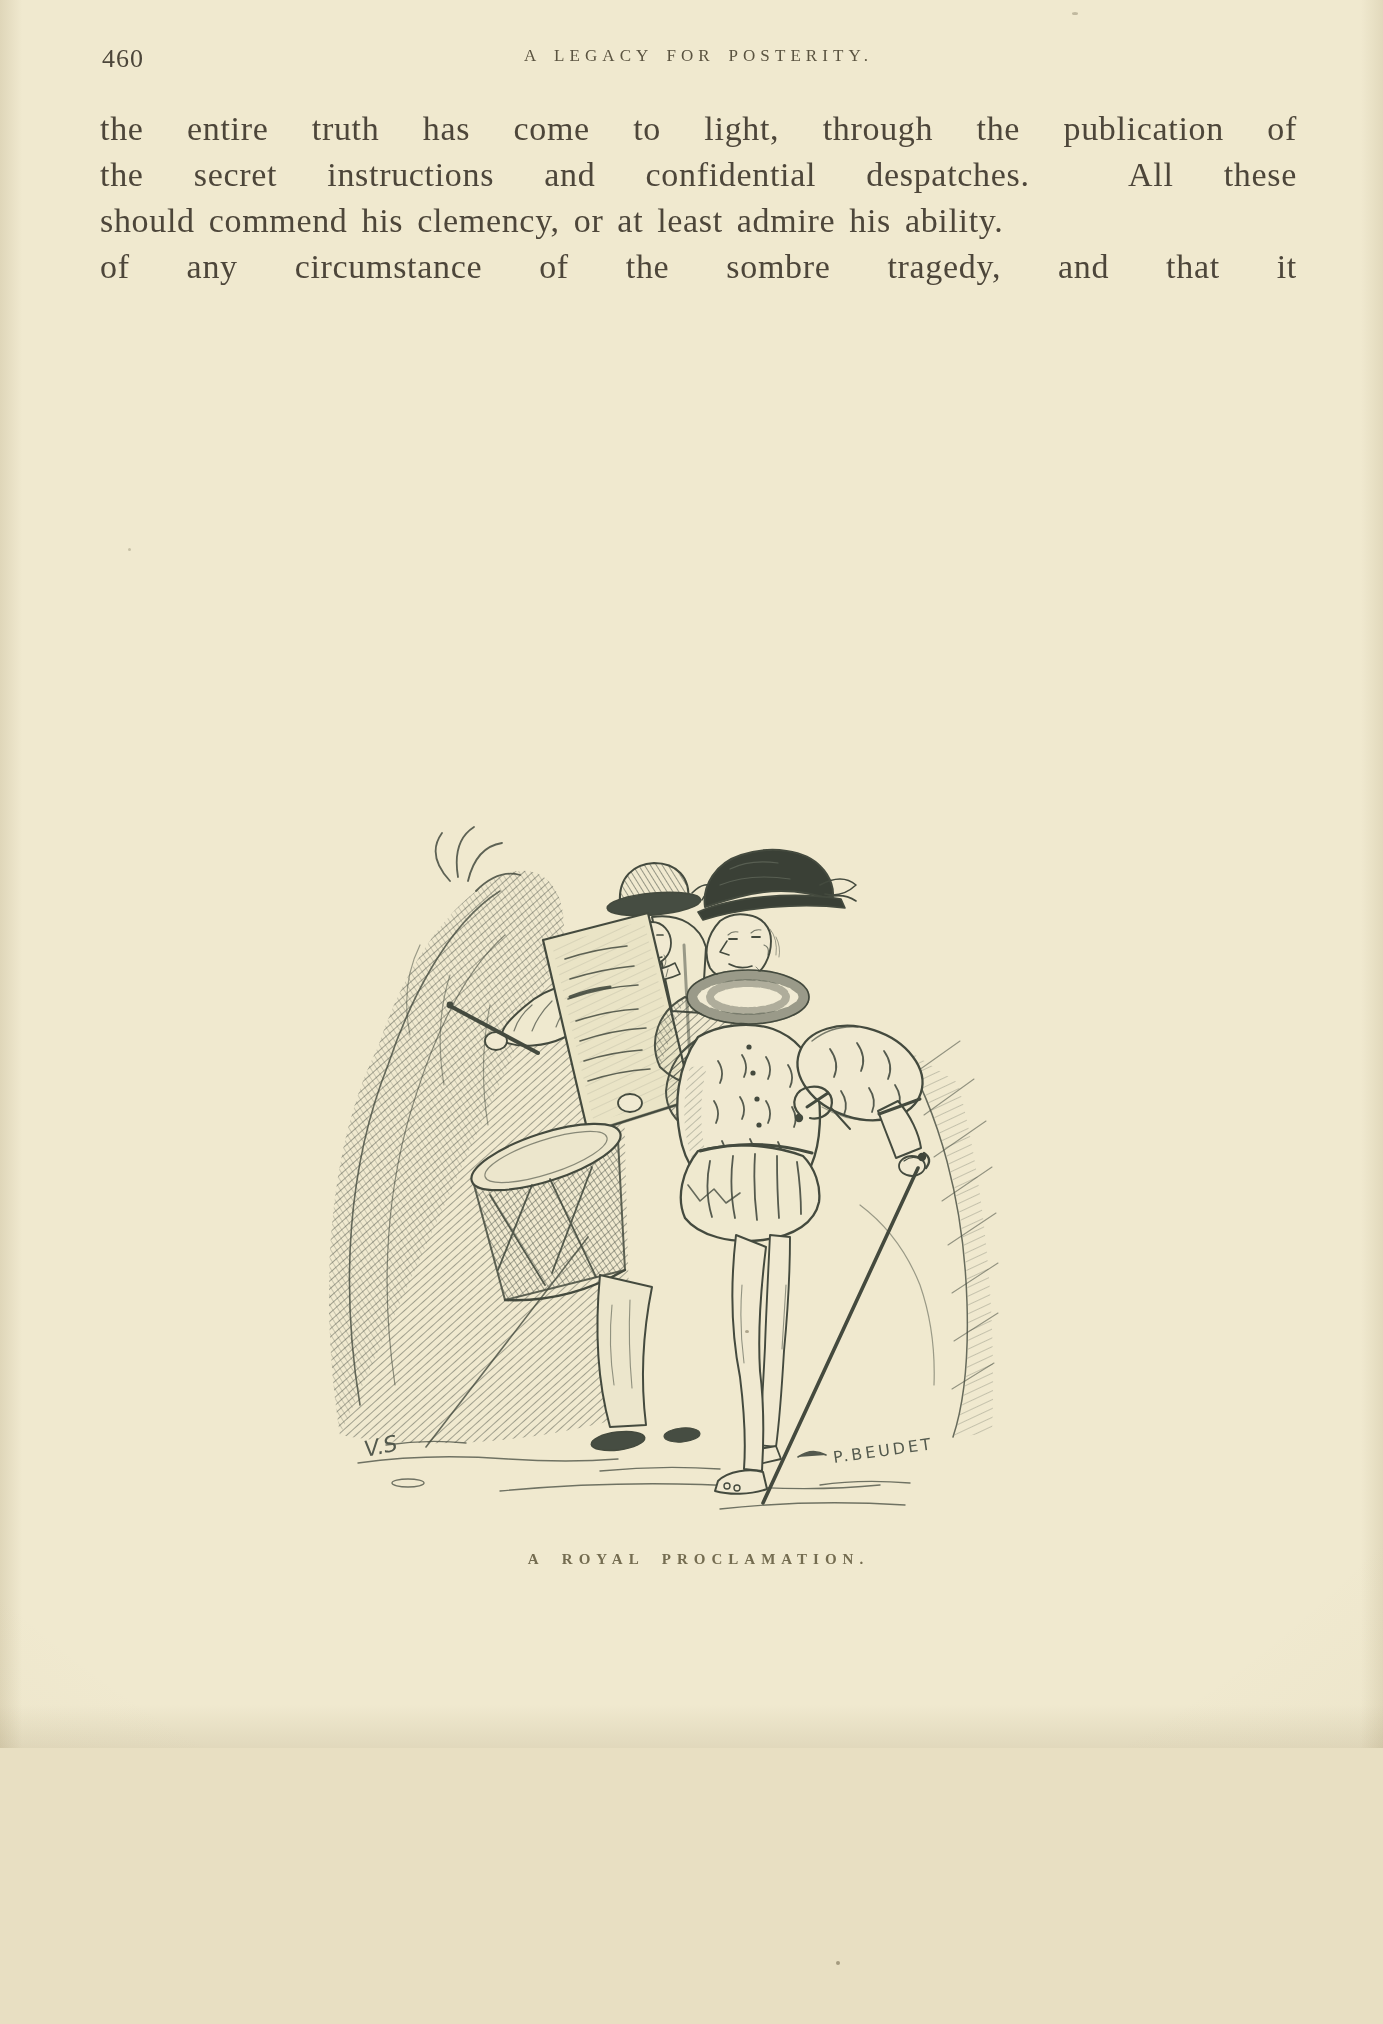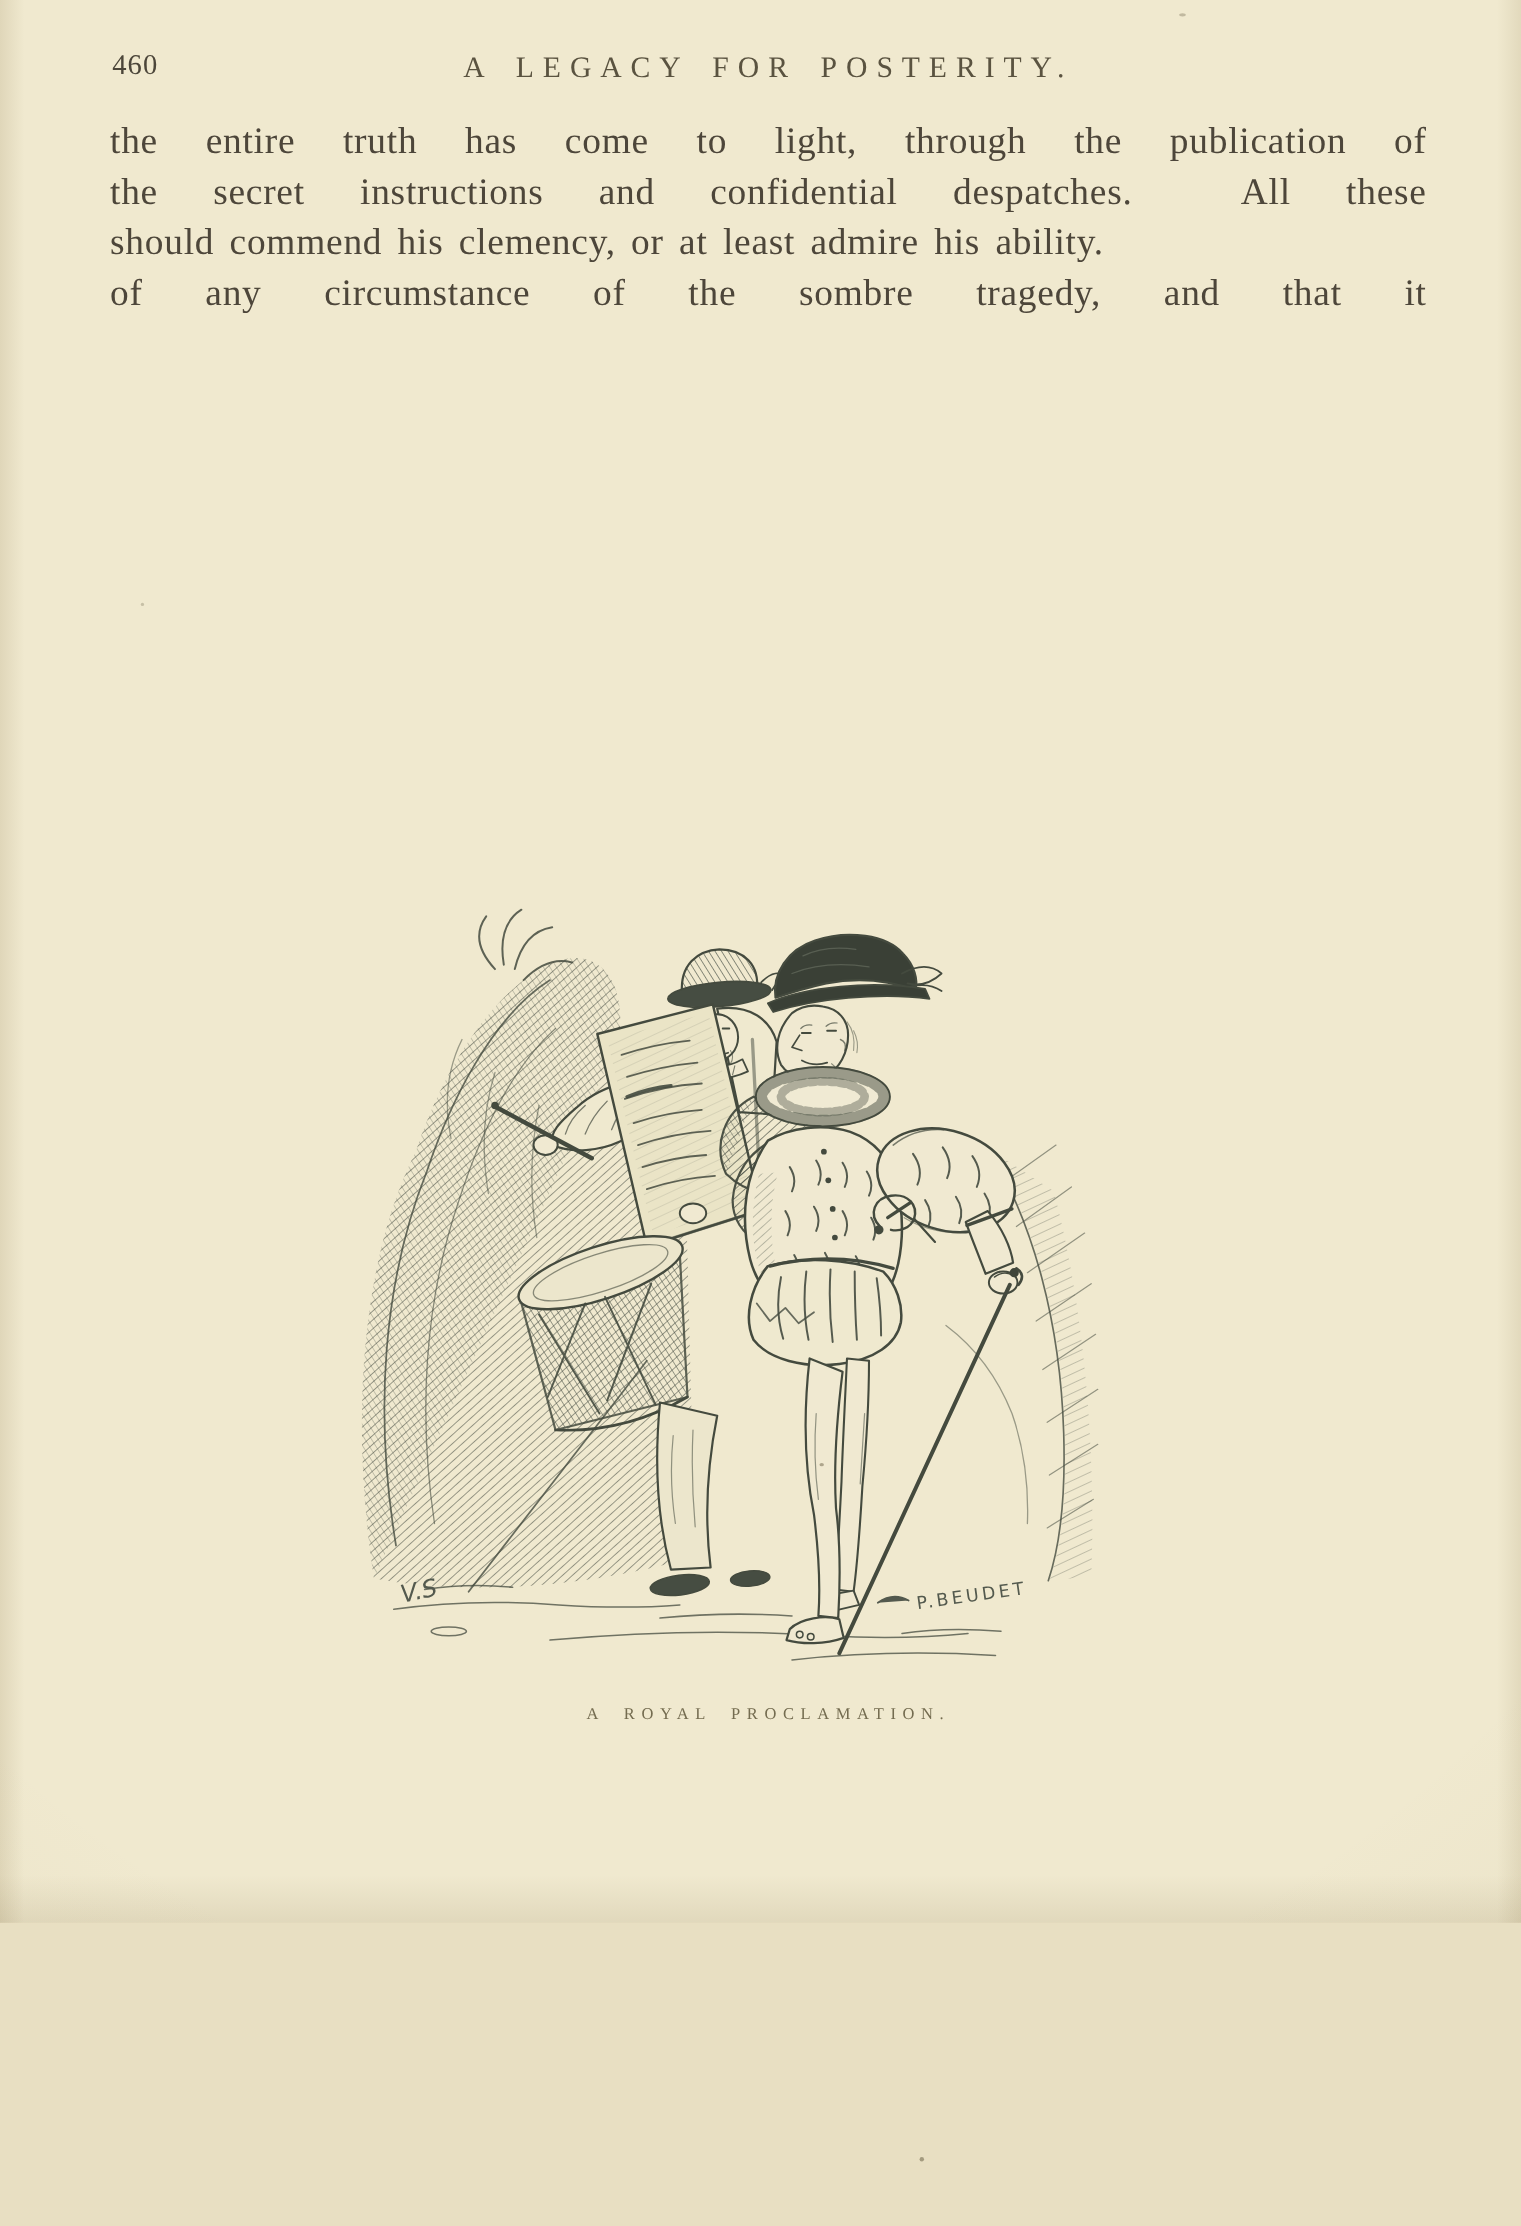--- a/index.html
+++ b/index.html
@@ -15,39 +15,39 @@
       linear-gradient(90deg, rgba(122,100,52,.14) 0%, rgba(0,0,0,0) 1.6%, rgba(0,0,0,0) 98.4%, rgba(122,100,52,.12) 100%),
       linear-gradient(0deg, rgba(115,95,50,.12) 0%, rgba(0,0,0,0) 2.5%),
       #f0e9cf;
   }
   .pagenum{
     position:absolute;left:102px;top:44px;
     font-size:26px;color:#4c463a;letter-spacing:1px;
   }
   .runhead{
     position:absolute;left:100px;top:46px;width:1197px;
-    text-align:center;font-size:27px;color:#5a5340;
+    text-align:center;font-size:17px;color:#5a5340;
     letter-spacing:.30em;word-spacing:.25em;
   }
   .bodytext{
     position:absolute;left:100px;top:106px;width:1197px;
     font-size:34px;line-height:46px;color:#4d463a;
     word-spacing:.14em;letter-spacing:.02em;
   }
   .bodytext .line{
     text-align:justify;text-align-last:justify;white-space:pre-wrap;
   }
   .bodytext .line.last{text-align-last:left;}
   .figure{
     position:absolute;left:300px;top:645px;width:700px;height:880px;
   }
   .figure svg{display:block;width:700px;height:880px;opacity:.94;}
   .caption{
     position:absolute;left:100px;top:1551px;width:1197px;
-    text-align:center;font-size:15px;font-weight:400;color:#746c50;
+    text-align:center;font-size:15px;font-weight:700;color:#746c50;
     letter-spacing:.40em;word-spacing:.55em;
   }
   .speck{position:absolute;border-radius:50%;background:#6b6248;}
 </style>
 </head>
 <body>
 
 <div class="page">
 
   <div class="pagenum">460</div>

